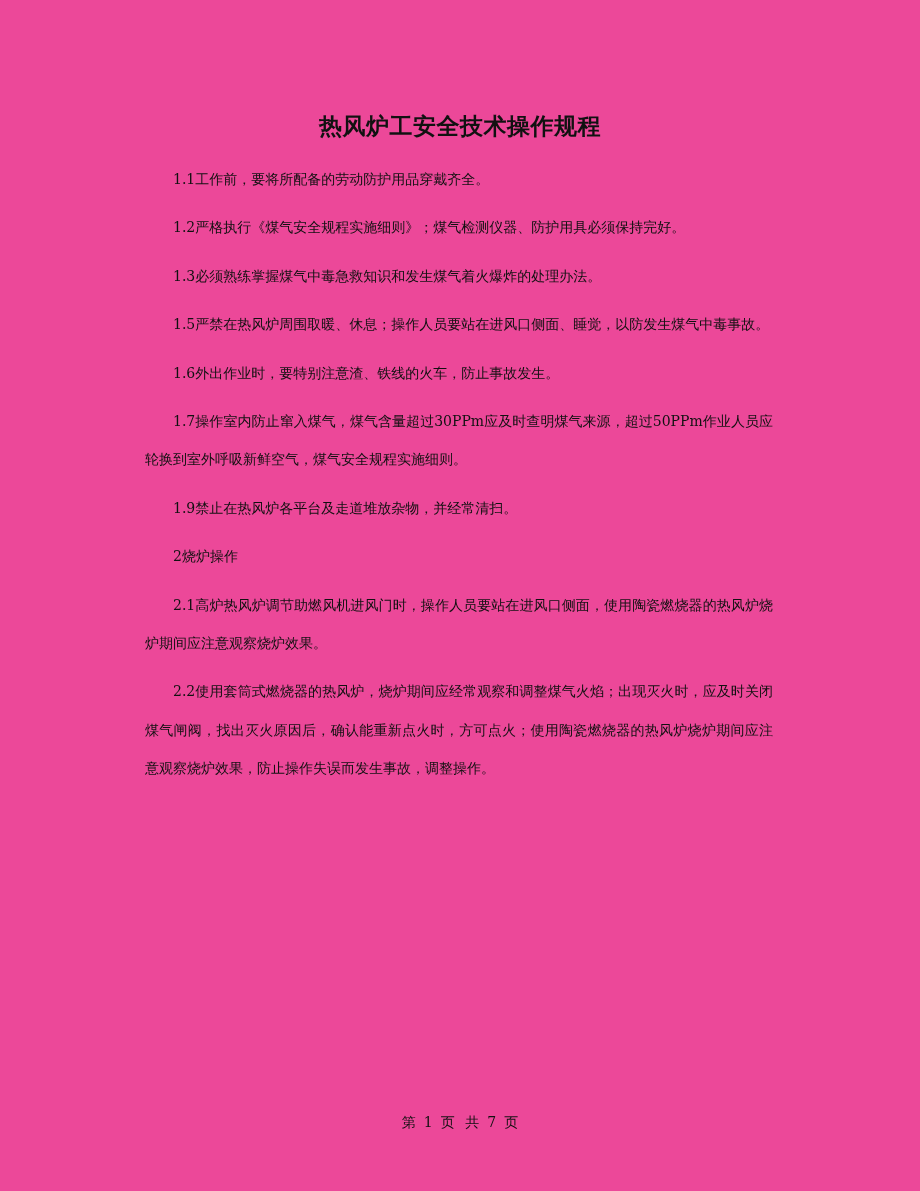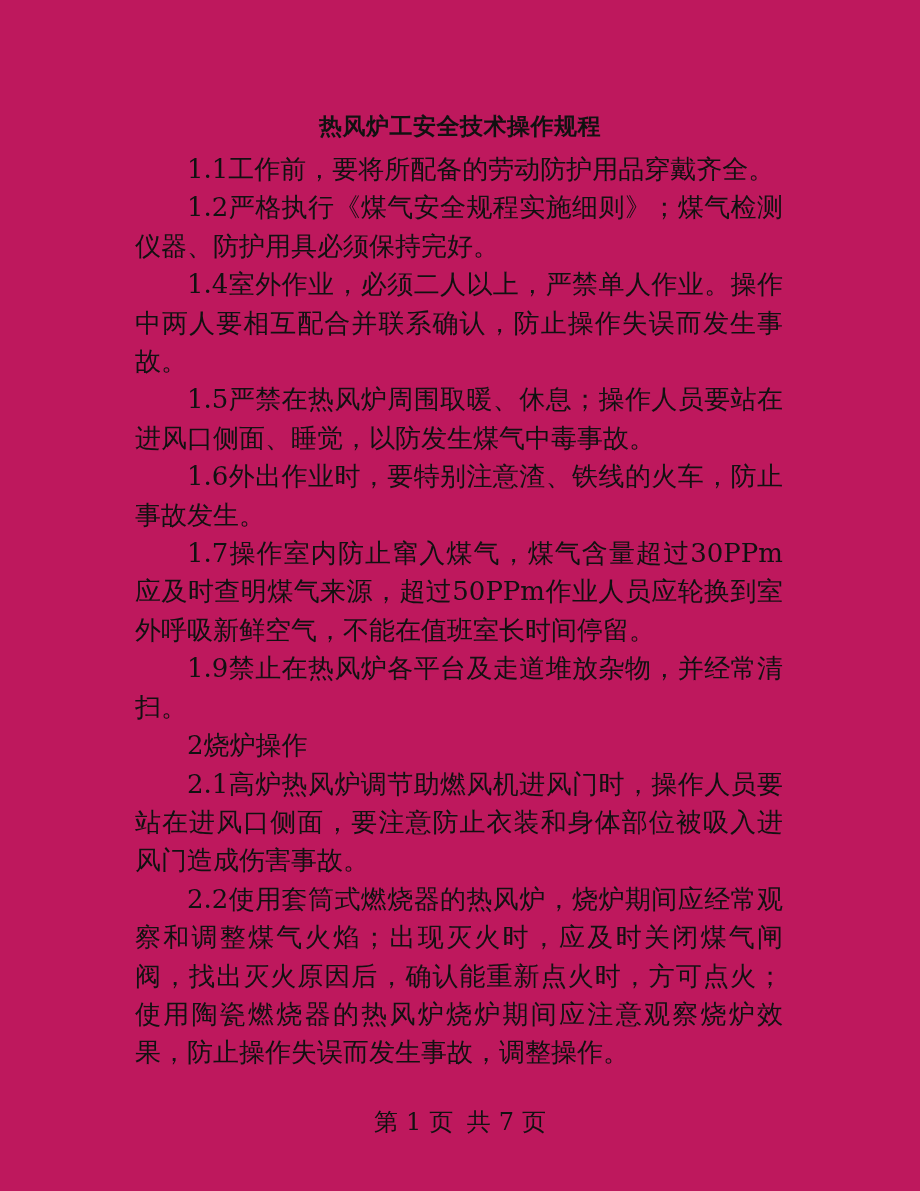--- a/index.html
+++ b/index.html
@@ -1,41 +1,41 @@
 <!DOCTYPE html>
 <html><head>
 <meta charset="utf-8">
 <style>
   html, body { margin: 0; padding: 0; background: #ffffff; }
   body { width: 920px; height: 1191px; position: relative; overflow: hidden;
          font-family: "DejaVu Serif", "Liberation Serif", serif; color: #111111; }
-  .page { position: absolute; left: 0; top: 0; width: 920px; height: 1191px; background: #be185d; }
+  .page { position: absolute; left: 0; top: 0; width: 920px; height: 1191px; background: #ec4899; }
   .title { position: absolute; top: 108px; left: 0; width: 920px; text-align: center;
            font-size: 23px; font-weight: bold; letter-spacing: 0.5px; line-height: 36px; }
   .body { position: absolute; top: 150px; left: 135px; width: 648px; }
-  .para { font-size: 26px; line-height: 38.4px; text-indent: 2em; margin: 0; text-align: justify; }
+  .para { font-size: 14px; line-height: 38.4px; text-indent: 2em; margin: 10px; text-align: justify; }
   .footer { position: absolute; top: 1110px; left: 0; width: 920px; text-align: center;
-            font-size: 24px; line-height: 24px; word-spacing: 6px; }
+            font-size: 14px; line-height: 24px; word-spacing: 6px; }
   .footer span { margin: 0 4px; }
 </style>
 </head>
 <body>
 
 <div class="page">
   <div class="title">热风炉工安全技术操作规程</div>
 
   <div class="body">
     <p class="para">1.1工作前，要将所配备的劳动防护用品穿戴齐全。</p>
     <p class="para">1.2严格执行《煤气安全规程实施细则》；煤气检测仪器、防护用具必须保持完好。</p>
-    <p class="para">1.4室外作业，必须二人以上，严禁单人作业。操作中两人要相互配合并联系确认，防止操作失误而发生事故。</p>
+    <p class="para">1.3必须熟练掌握煤气中毒急救知识和发生煤气着火爆炸的处理办法。</p>
     <p class="para">1.5严禁在热风炉周围取暖、休息；操作人员要站在进风口侧面、睡觉，以防发生煤气中毒事故。</p>
     <p class="para">1.6外出作业时，要特别注意渣、铁线的火车，防止事故发生。</p>
-    <p class="para">1.7操作室内防止窜入煤气，煤气含量超过30PPm应及时查明煤气来源，超过50PPm作业人员应轮换到室外呼吸新鲜空气，不能在值班室长时间停留。</p>
+    <p class="para">1.7操作室内防止窜入煤气，煤气含量超过30PPm应及时查明煤气来源，超过50PPm作业人员应轮换到室外呼吸新鲜空气，煤气安全规程实施细则。</p>
     <p class="para">1.9禁止在热风炉各平台及走道堆放杂物，并经常清扫。</p>
     <p class="para">2烧炉操作</p>
-    <p class="para">2.1高炉热风炉调节助燃风机进风门时，操作人员要站在进风口侧面，要注意防止衣装和身体部位被吸入进风门造成伤害事故。</p>
+    <p class="para">2.1高炉热风炉调节助燃风机进风门时，操作人员要站在进风口侧面，使用陶瓷燃烧器的热风炉烧炉期间应注意观察烧炉效果。</p>
     <p class="para">2.2使用套筒式燃烧器的热风炉，烧炉期间应经常观察和调整煤气火焰；出现灭火时，应及时关闭煤气闸阀，找出灭火原因后，确认能重新点火时，方可点火；使用陶瓷燃烧器的热风炉烧炉期间应注意观察烧炉效果，防止操作失误而发生事故，调整操作。</p>
   </div>
 
   <div class="footer">
     <span>第</span><span>1</span><span>页 共</span><span>7</span><span>页</span>
   </div>
 </div>
 
 </body></html>

